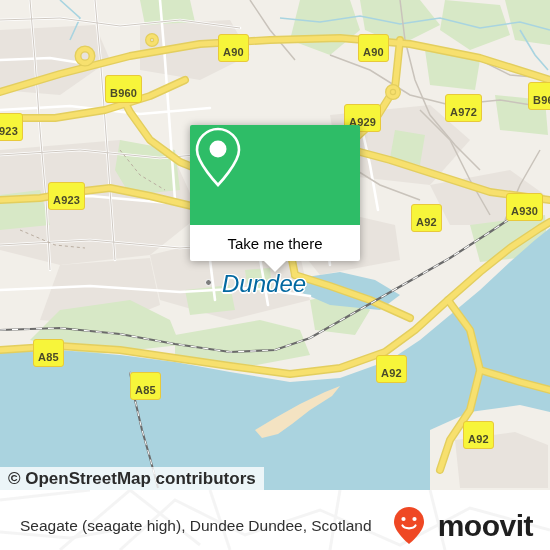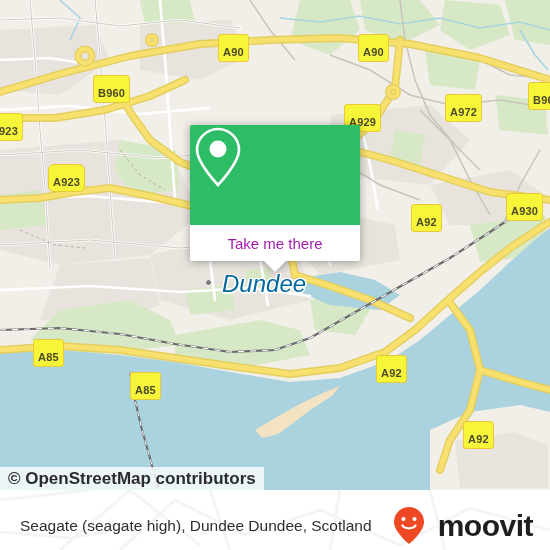--- a/index.html
+++ b/index.html
@@ -50,21 +50,21 @@
     position:absolute;left:190px;top:125px;width:170px;
     filter:drop-shadow(0 1px 4px rgba(0,0,0,.35));
   }
   #popup-head{
     background:#2ebd67;height:100px;border-radius:2px 2px 0 0;
     display:flex;align-items:center;justify-content:center;
   }
   #popup-btn{
     background:#fff;height:36px;border-radius:0 0 2px 2px;
     display:flex;align-items:center;justify-content:center;
-    font-size:15px;color:#a21caf;cursor:pointer;
+    font-size:15px;color:#000000;cursor:pointer;
   }
   #popup-tail{
     position:absolute;left:50%;bottom:-11px;margin-left:-11px;
     width:0;height:0;
     border-left:11px solid transparent;
     border-right:11px solid transparent;
     border-top:11px solid #fff;
   }
 
   
@@ -254,26 +254,26 @@
 
       </g>
     </svg>
 
     <div class="city-dot" style="left:205px;top:279px;"></div>
     <div class="city-label" style="left:222px;top:270px;">Dundee</div>
 
     <div id="shields">
         <div class="shield" style="left: 218px; top: 34px;">A90</div>
         <div class="shield" style="left: 358px; top: 34px;">A90</div>
-        <div class="shield" style="left: 93px; top: 75px;">B960</div>
+        <div class="shield" style="left: 105px; top: 75px;">B960</div>
         <div class="shield" style="left: 445px; top: 94px;">A972</div>
         <div class="shield" style="left: 528px; top: 82px;">B96</div>
         <div class="shield" style="left: 344px; top: 104px;">A929</div>
         <div class="shield" style="left: -6px; top: 113px;">923</div>
-        <div class="shield" style="left: 48px; top: 164px; border-radius: 6px;">A923</div>
+        <div class="shield" style="left: 48px; top: 182px;">A923</div>
         <div class="shield" style="left: 411px; top: 204px;">A92</div>
         <div class="shield" style="left: 506px; top: 193px;">A930</div>
         <div class="shield" style="left: 33px; top: 339px;">A85</div>
         <div class="shield" style="left: 130px; top: 372px;">A85</div>
         <div class="shield" style="left: 376px; top: 355px;">A92</div>
         <div class="shield" style="left: 463px; top: 421px;">A92</div>
       </div>
 
     <div id="popup">
       <div id="popup-head">

